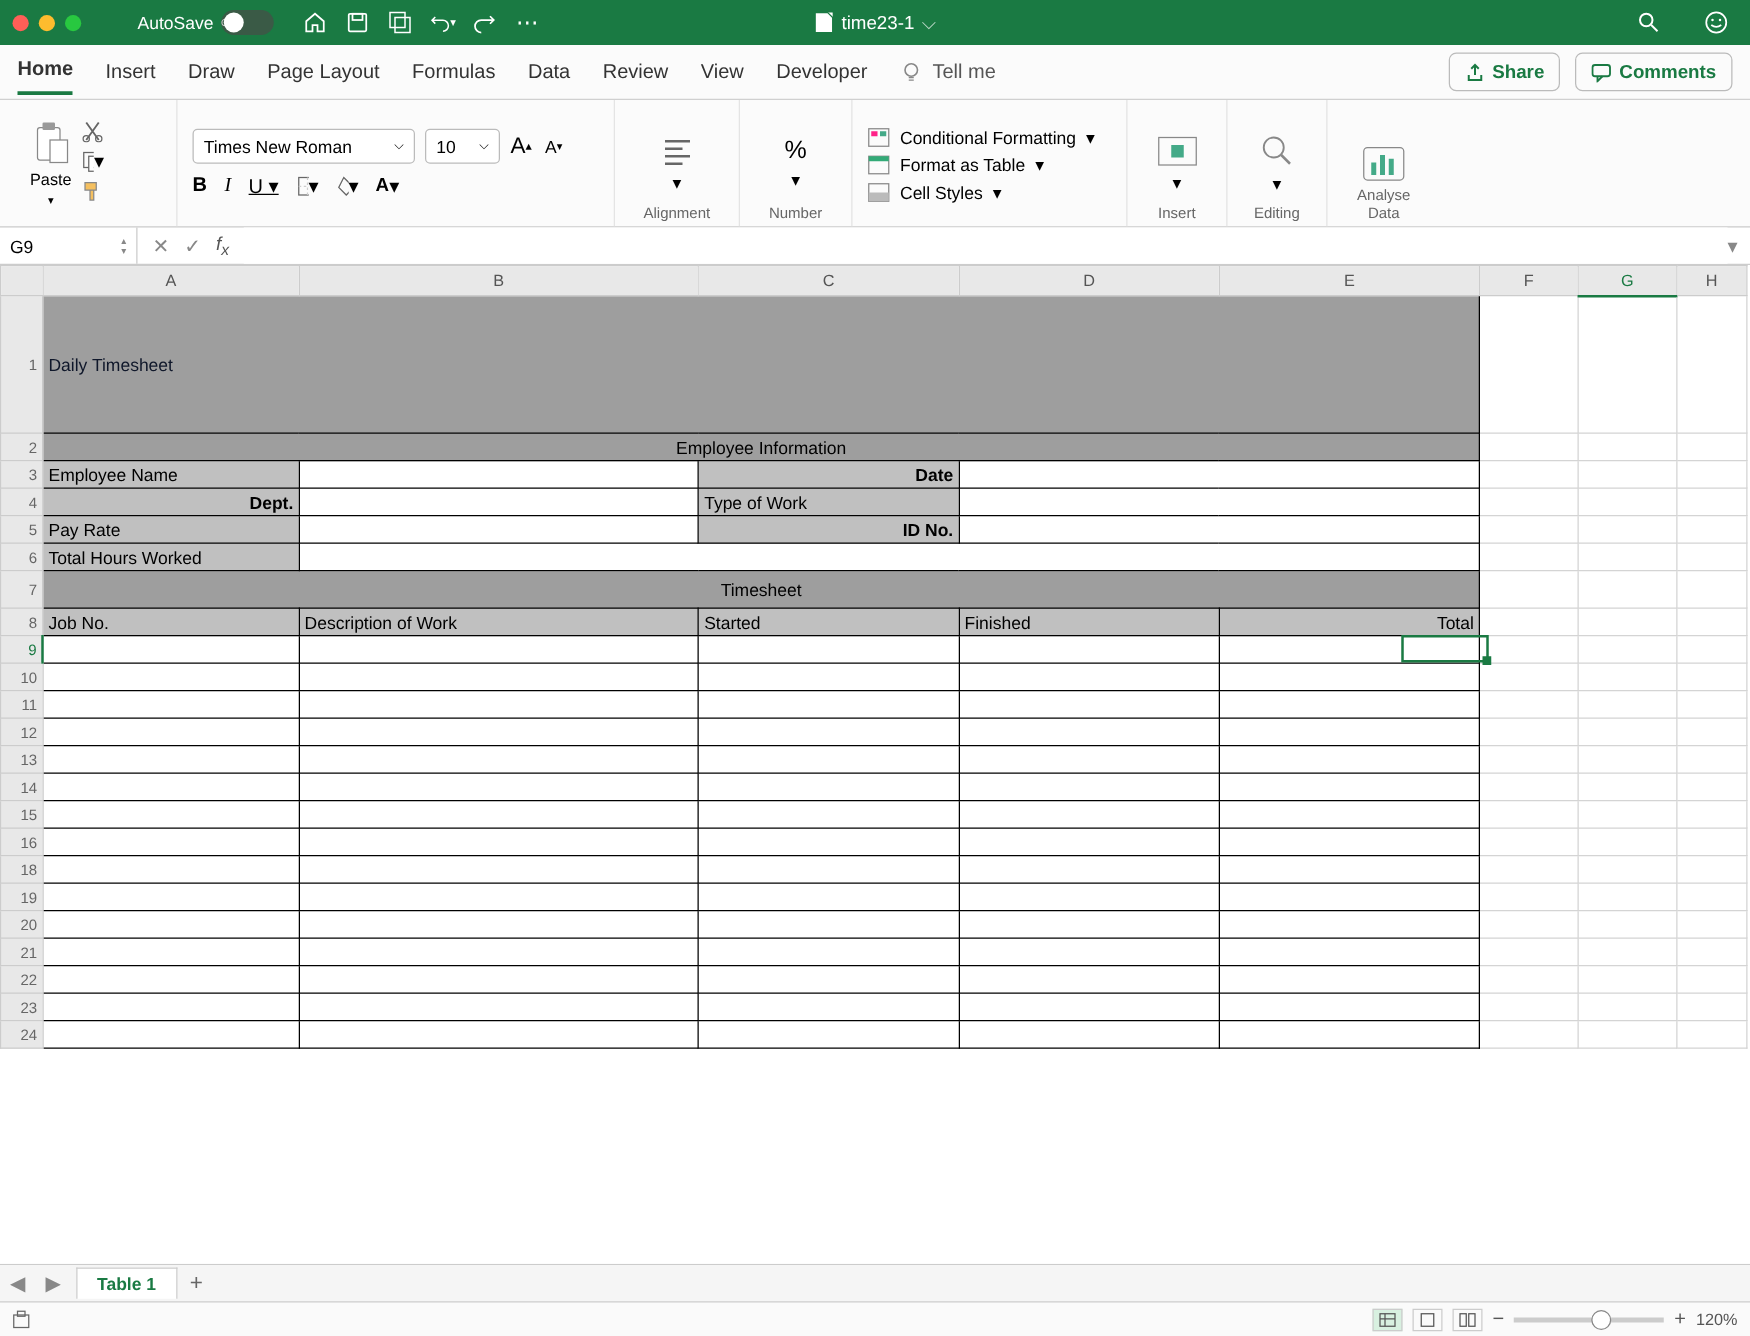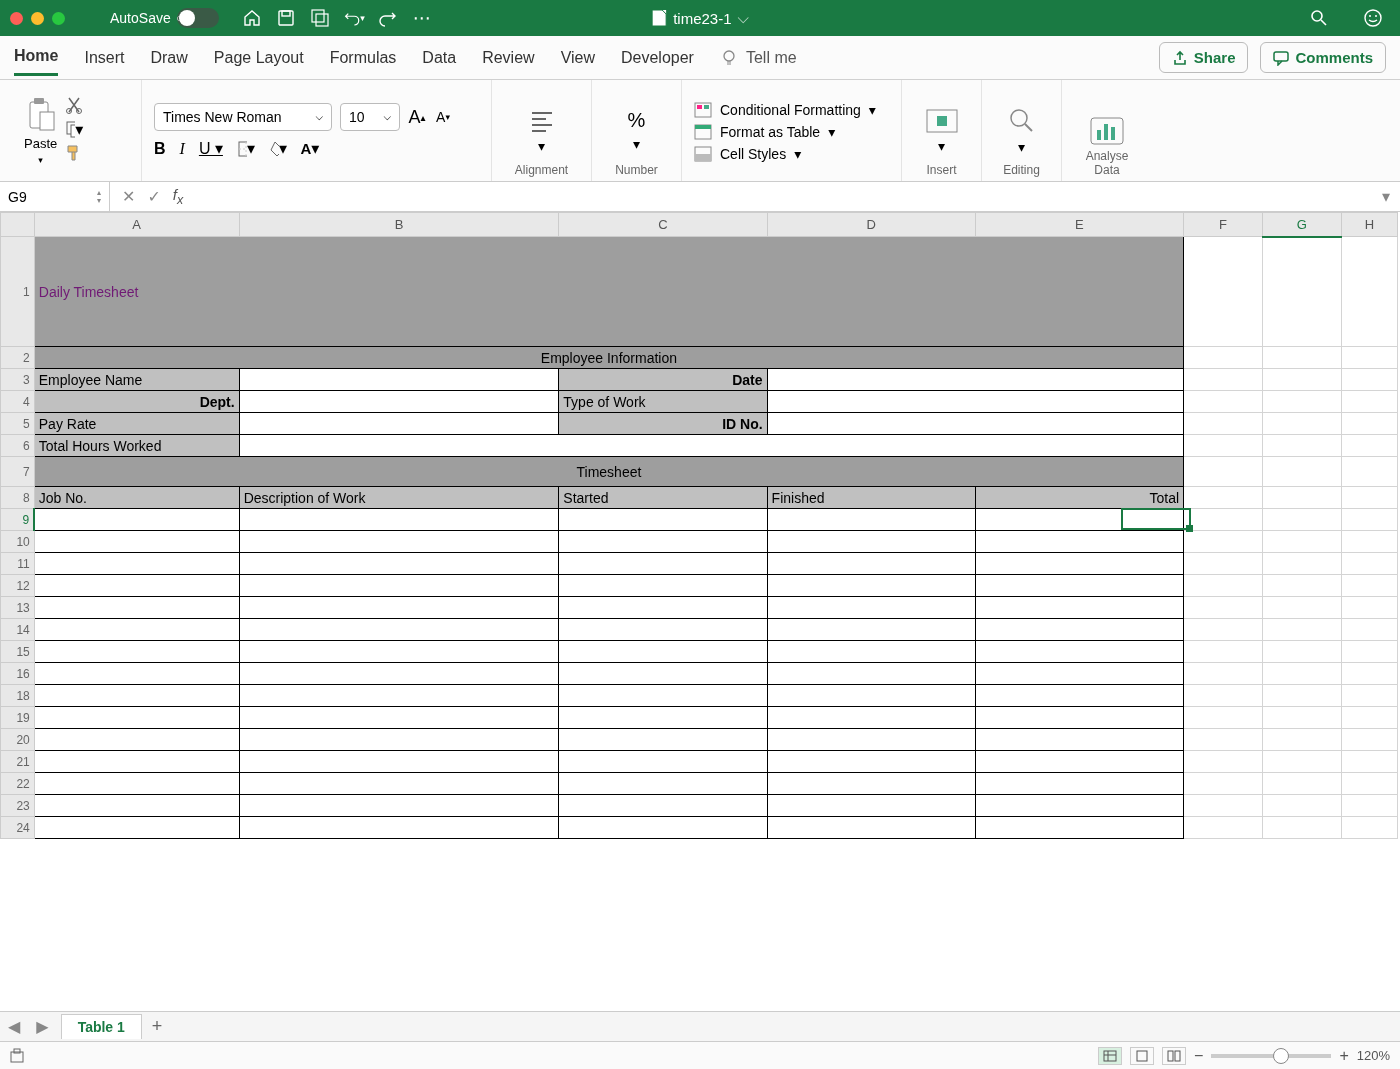--- a/index.html
+++ b/index.html
@@ -53,21 +53,21 @@
 .grid-wrap { flex: 1; overflow: hidden; position: relative; background:#fff; }
 table.grid { border-collapse: collapse; table-layout:fixed; width:1398px; }
 .colhdr th { background: #e8e8e8; border: 1px solid #ccc; font-weight: 400; font-size: 13px; color: #555; height: 24px; position:relative; }
 .colhdr th.sel { border-bottom: 2px solid #1a7a43; color:#1a7a43; }
 .rowhdr { background: #e8e8e8; border: 1px solid #ccc; font-size: 12px; color: #666; text-align: right; padding-right: 4px; width:30px; }
 .rowhdr.sel { border-right: 2px solid #1a7a43; color:#1a7a43; }
 td.cell { border: 1px solid #d4d4d4; height: 22px; font-size: 14px; padding: 0 4px; }
 td.bordered { border: 1px solid #000; }
 td.grey { background: #9e9e9e; }
 td.lgrey { background: #c0c0c0; }
-.title-cell { font: 48px Arial, sans-serif; color: #701a75; padding:8px 4px; }
+.title-cell { font: 48px Arial, sans-serif; color: #0f172a; padding:8px 4px; }
 .sec-hdr { font: 22px Arial; text-align:center; }
 .lbl { font: 16px Arial; padding:0 4px;margin-top:37px; }
 .lbl-r { text-align: right; font-weight: bold; }
 .colhead { font: 16px Arial; }
 
 .sel-cell { position:absolute; border:2px solid #1a7a43; background:transparent; pointer-events:none; }
 .sel-handle { width:7px; height:7px; background:#1a7a43; position:absolute; bottom:-4px; right:-4px; }
 
 
 .sheetbar { height: 30px; border-top: 1px solid #ccc; display: flex; align-items: center; background:#f5f5f5; }

